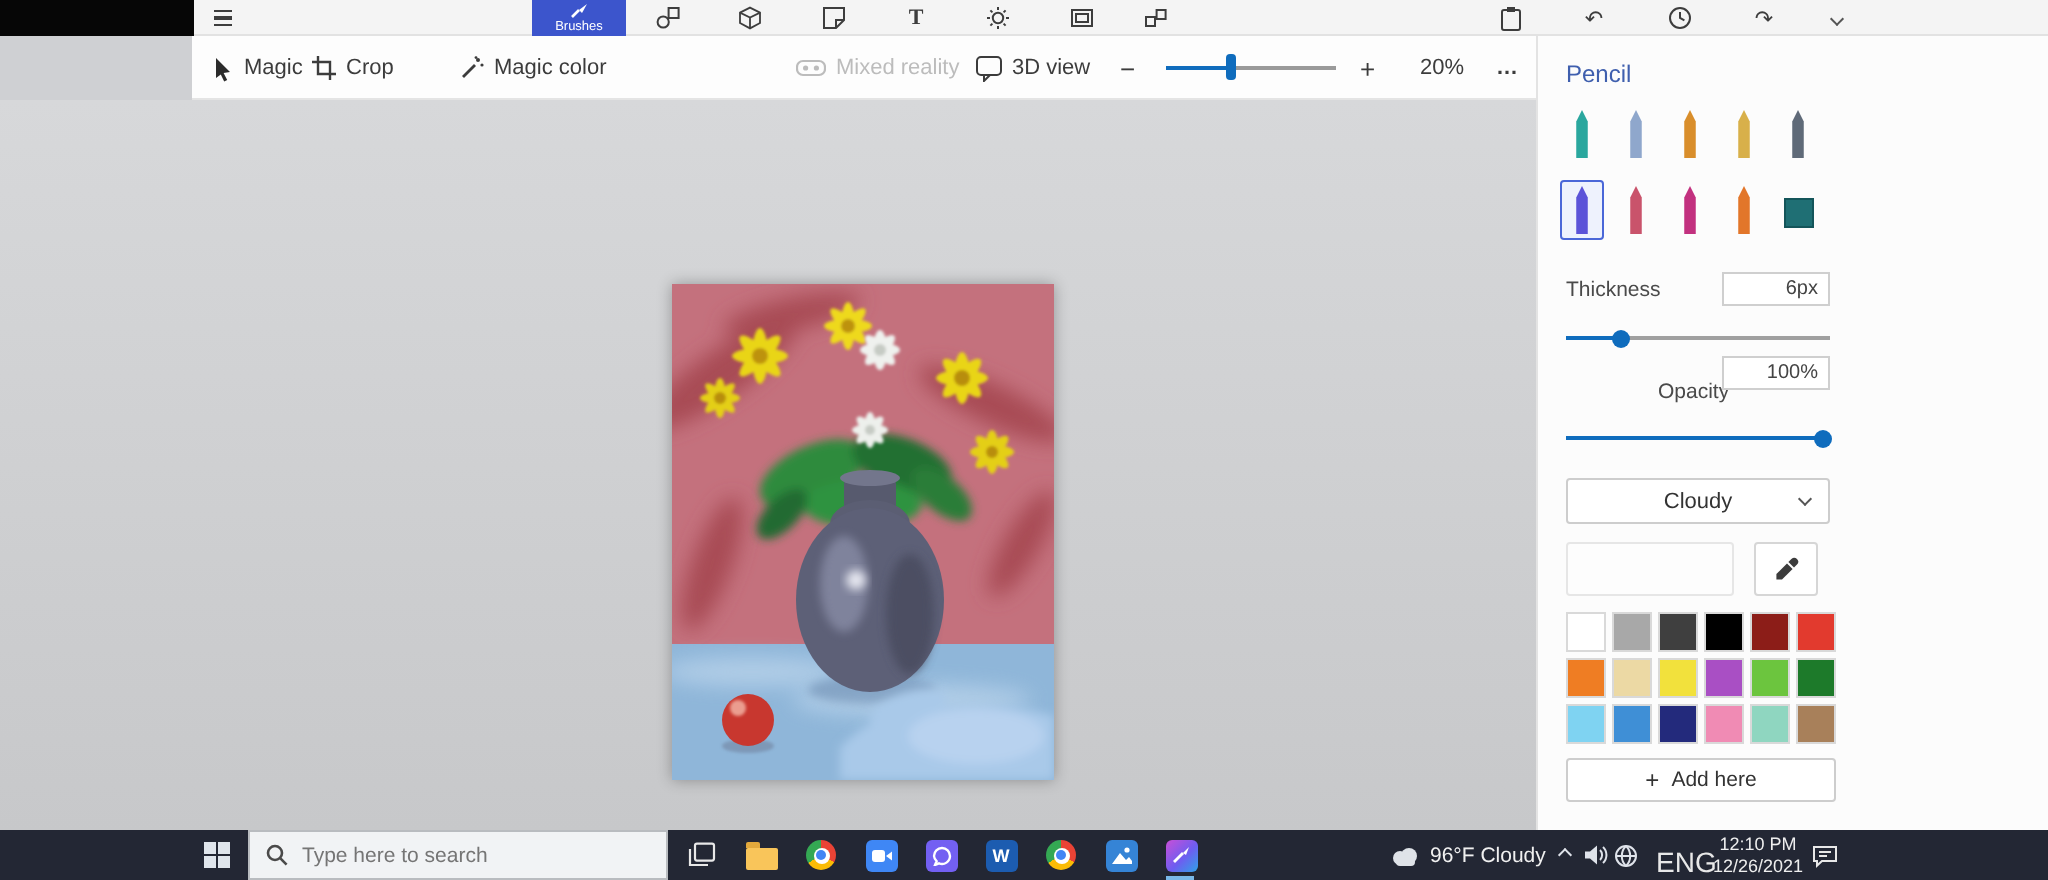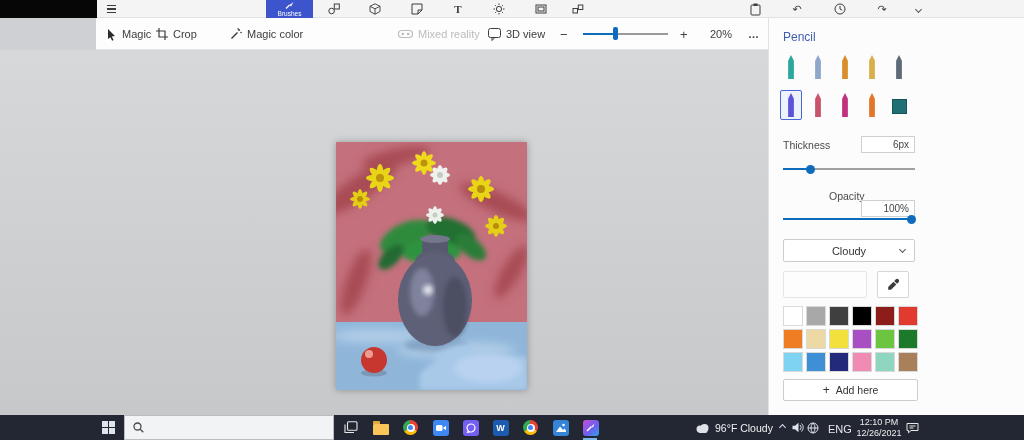--- a/index.html
+++ b/index.html
@@ -57,21 +57,21 @@
   .searchbox{position:absolute;left:124px;top:415px;width:210px;height:25px;background:#f1f3f5;border:1px solid #b9bcc0;display:flex;align-items:center;gap:7px;padding-left:8px}
   .searchbox input{background:transparent;border:none;outline:none;font-size:10.5px;color:#5a5a5a;width:160px;font-family:"Liberation Sans",sans-serif}
   .tk-ico{position:absolute;top:419px;width:17px;height:17px;display:flex;align-items:center;justify-content:center}
   .chrome-ico{width:15px;height:15px;border-radius:50%;background:conic-gradient(#ea4335 0 33%,#fbbc05 33% 66%,#34a853 66% 100%);display:flex;align-items:center;justify-content:center}
   .chrome-in{width:8px;height:8px;border-radius:50%;background:#fff;display:flex;align-items:center;justify-content:center}
   .chrome-core{width:5px;height:5px;border-radius:50%;background:#4285f4}
   .sq{width:16px;height:16px;border-radius:3px;display:flex;align-items:center;justify-content:center;color:#fff;font-size:9px;font-weight:bold}
   .folder{position:relative;width:16px;height:11px;background:#f9c55a;border-radius:1px;margin-top:3px}
   .folder::before{content:"";position:absolute;left:0;top:-3px;width:7px;height:3px;background:#e3a93c;border-radius:1px 1px 0 0}
   .weather{position:absolute;left:695px;top:415px;height:25px;display:flex;align-items:center;gap:5px;color:#f0f0f0;font-size:10.5px}
-  .tray-txt{position:absolute;color:#e8e8e8;font-size:11px}
+  .tray-txt{position:absolute;color:#e8e8e8;font-size:14px}
   .clock{position:absolute;left:856px;top:417px;width:46px;color:#eee;font-size:9px;line-height:11px;text-align:center}
   .underline{position:absolute;left:583px;top:438px;width:14px;height:2px;background:#79b8e8}
 </style>
 </head>
 <body>
 
 <div class="topbar">
   <div class="winedge"></div>
 
   <div class="tico" style="left:104px">
@@ -352,21 +352,21 @@
 </div>
 
 <div class="panel-label" style="left:783px;top:139px">Thickness</div>
 <div class="value-box" style="top:136px">6px</div>
 <div class="ptrack" style="top:168px">
   <div class="pfill" style="width:27px"></div>
   <div class="phandle" style="left:23px"></div>
 </div>
 
 <div class="panel-label" style="left:829px;top:190px">Opacity</div>
-<div class="value-box" style="top:200px">100%</div>
+<div class="value-box" style="top:178px">100%</div>
 <div class="ptrack" style="top:218px">
   <div class="pfill" style="width:132px"></div>
   <div class="phandle" style="left:124px"></div>
 </div>
 
 <div class="custom-btn">
   <span>Cloudy</span>
   <span class="chev"></span>
 </div>
 
@@ -411,20 +411,21 @@
     <div></div>
     <div></div>
     <div></div>
   </div>
 
 <div class="searchbox">
   <svg width="11" height="11" viewBox="0 0 11 11" fill="none" stroke="#4a4a4a" stroke-width="1.3">
       <circle cx="4.5" cy="4.5" r="3.5"></circle>
       <path d="M7.2 7.2 L10.3 10.3"></path>
     </svg>
+  <input readonly="" placeholder="Type here to search" style="">
 </div>
 
 <div class="tk-ico" style="left:342px">
   <svg width="14" height="13" viewBox="0 0 14 13" fill="none" stroke="#e8e8e8" stroke-width="1.1">
       <rect x="3.5" y="0.8" width="9.5" height="8.5" rx="1"></rect>
       <path d="M1 3.5 V11.5 H10"></path>
     </svg>
 </div>
 <div class="tk-ico" style="left:372px">
     <div class="folder"></div>

